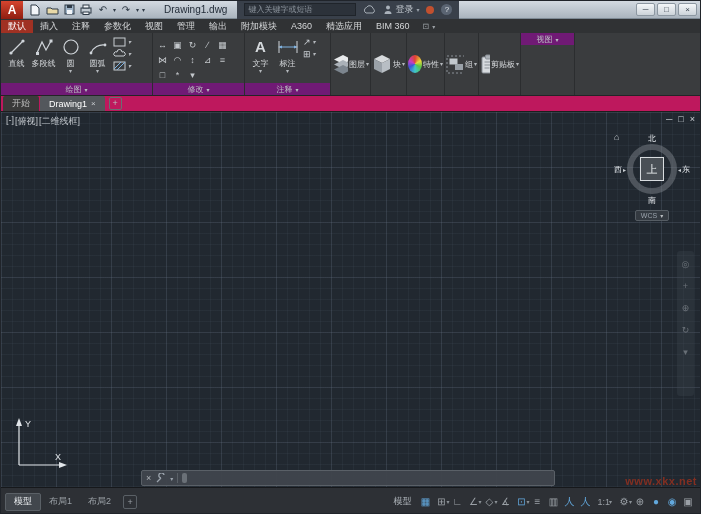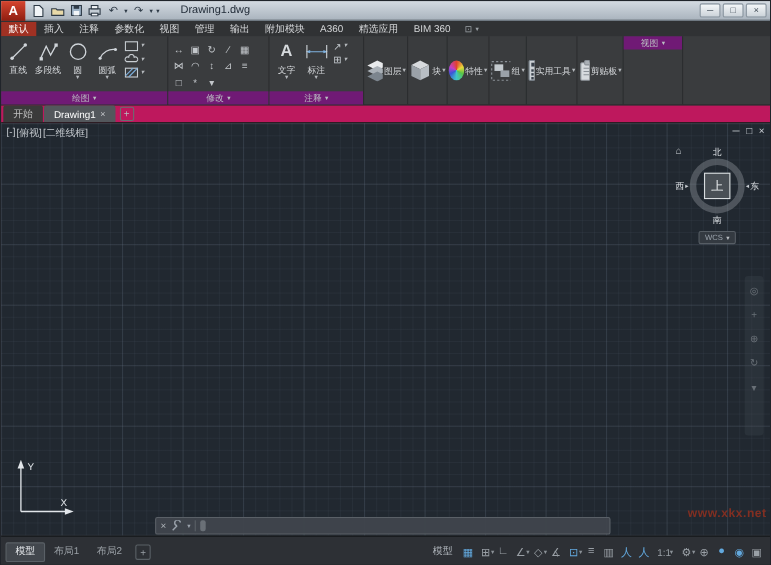--- a/index.html
+++ b/index.html
@@ -78,21 +78,21 @@
   .vc-face{width:24px;height:24px;background:#4a5056;border:1px solid #d8dcdf;color:#eef1f3;font-size:11px;display:flex;align-items:center;justify-content:center;cursor:pointer;}
   .vc-s{margin-top:1px;}
   .vc-wcs{margin-top:4px;background:#343a41;border:1px solid #565d64;border-radius:2px;color:#9aa2ab;font-size:7px;padding:1px 5px;display:flex;gap:3px;align-items:center;cursor:pointer;}
 
   .navbar{position:absolute;top:139px;right:6px;width:17px;height:145px;background:rgba(72,78,86,.25);border-radius:3px;display:flex;flex-direction:column;align-items:center;gap:12px;padding-top:8px;}
   .navbar span{color:rgba(205,210,215,.38);font-size:9px;cursor:pointer;}
 
   .ucs{position:absolute;left:4px;bottom:14px;}
   .ucs text{fill:#e2e6ea;font-size:9px;font-family:"Liberation Sans",sans-serif;}
 
-  .watermark{position:absolute;right:3px;bottom:14px;color:#93301f;font-size:11px;font-weight:bold;letter-spacing:.5px;opacity:.85;}
+  .watermark{position:absolute;right:3px;bottom:0;color:#93301f;font-size:11px;font-weight:bold;letter-spacing:.5px;opacity:.85;}
 
   .cmdbar{position:absolute;left:140px;bottom:1px;width:414px;height:16px;background:rgba(64,69,76,.94);border:1px solid #5a6067;border-radius:2px;display:flex;align-items:center;gap:4px;padding:0 4px;}
   .cmdbar .cx{color:#aeb3b8;font-size:9px;cursor:pointer;}
   .cmdbar .sep{width:1px;height:10px;background:#5a6067;}
   .cmdbar input{flex:1;background:transparent;border:0;outline:none;color:#9aa0a7;font-size:9px;}
   .cmdbar input::placeholder{color:#878d94;opacity:1;}
   .cmd-scroll{width:5px;height:10px;background:#6a7077;border-radius:2px;}
 
   
   .statusbar{position:absolute;top:486px;left:0;width:100%;height:28px;background:#2d3035;border-top:1px solid #16181b;display:flex;align-items:center;padding:0 4px;}
@@ -140,20 +140,42 @@
             <rect x="3" y="8" width="6" height="2.5" fill="#f2f5f8" stroke="#2e3a46"></rect>
           </svg>
         </span>
       <span class="qi">↶</span>
       <span class="qdd">▾</span>
       <span class="qi">↷</span>
       <span class="qdd">▾</span>
       <span class="qdd">▾</span>
     </div>
     <div class="doc-title">Drawing1.dwg</div>
+    <div class="infocenter">
+      <div class="searchbox">
+        <input placeholder="键入关键字或短语" style="">
+        <svg width="9" height="9">
+            <circle cx="3.5" cy="3.5" r="2.5" fill="none" stroke="#9aa2ab"></circle>
+            <line x1="5.5" y1="5.5" x2="8" y2="8" stroke="#9aa2ab"></line>
+          </svg>
+      </div>
+      <svg width="14" height="9">
+          <path d="M3 8 a3 3 0 0 1 .5-5.5 a3.5 3.5 0 0 1 6.5 1 a2.5 2.5 0 0 1 0 4.5 z" fill="none" stroke="#a7aeb6"></path>
+        </svg>
+      <div class="signin">
+        <svg width="8" height="9">
+            <circle cx="4" cy="2.5" r="2" fill="#aab2bb"></circle>
+            <path d="M0.5 9 a3.5 3 0 0 1 7 0 z" fill="#aab2bb"></path>
+          </svg>
+        <span>登录</span>
+        <span class="qdd" style="color:#9aa2ab">▾</span>
+      </div>
+      <span class="noti-dot"></span>
+      <span class="help-badge">?</span>
+    </div>
     <div class="win-controls">
       <div class="winbtn">─</div>
       <div class="winbtn">□</div>
       <div class="winbtn">×</div>
     </div>
   </div>
 
   <div class="ribbon-tabs">
     <div class="rtab active">默认</div>
     <div class="rtab">插入</div>
@@ -343,39 +365,20 @@
         <svg width="21" height="19">
           <rect x="1" y="1" width="19" height="17" fill="none" stroke="#8a9097" stroke-dasharray="2 2"></rect>
           <rect x="3.5" y="3.5" width="8" height="6" fill="#c3c9ce"></rect>
           <rect x="9" y="9" width="8" height="6" fill="#9aa1a8"></rect>
         </svg>
         <span class="lbl">组</span>
         <span class="bdd">▾</span>
       </div>
     </div>
 
-    <div class="panel" style="width:46px">
-      <div class="collapsed-btn">
-        <svg width="14" height="20">
-          <rect x="1" y="1" width="12" height="18" rx="1" fill="#cdd2d6" stroke="#7c858e"></rect>
-          <rect x="3" y="3" width="8" height="3.5" fill="#39404a"></rect>
-          <rect x="3" y="9" width="2.2" height="2.2" fill="#39404a"></rect>
-            <rect x="6" y="9" width="2.2" height="2.2" fill="#39404a"></rect>
-            <rect x="9" y="9" width="2.2" height="2.2" fill="#39404a"></rect>
-          <rect x="3" y="12.5" width="2.2" height="2.2" fill="#39404a"></rect>
-            <rect x="6" y="12.5" width="2.2" height="2.2" fill="#39404a"></rect>
-            <rect x="9" y="12.5" width="2.2" height="2.2" fill="#39404a"></rect>
-          <rect x="3" y="16" width="2.2" height="2.2" fill="#39404a"></rect>
-            <rect x="6" y="16" width="2.2" height="2.2" fill="#39404a"></rect>
-            <rect x="9" y="16" width="2.2" height="2.2" fill="#39404a"></rect>
-        </svg>
-        <span class="lbl">实用工具</span>
-        <span class="bdd">▾</span>
-      </div>
-    </div>
 
     <div class="panel" style="width:42px">
       <div class="collapsed-btn">
         <svg width="16" height="20">
           <rect x="2" y="3" width="12" height="16" rx="1" fill="#d6dade" stroke="#8a9097"></rect>
           <rect x="5.5" y="1" width="5" height="4" rx="1" fill="#aab0b6" stroke="#8a9097"></rect>
           <line x1="4.5" y1="8" x2="11.5" y2="8" stroke="#8a9097"></line>
           <line x1="4.5" y1="11" x2="11.5" y2="11" stroke="#8a9097"></line>
           <line x1="4.5" y1="14" x2="9.5" y2="14" stroke="#8a9097"></line>
         </svg>

